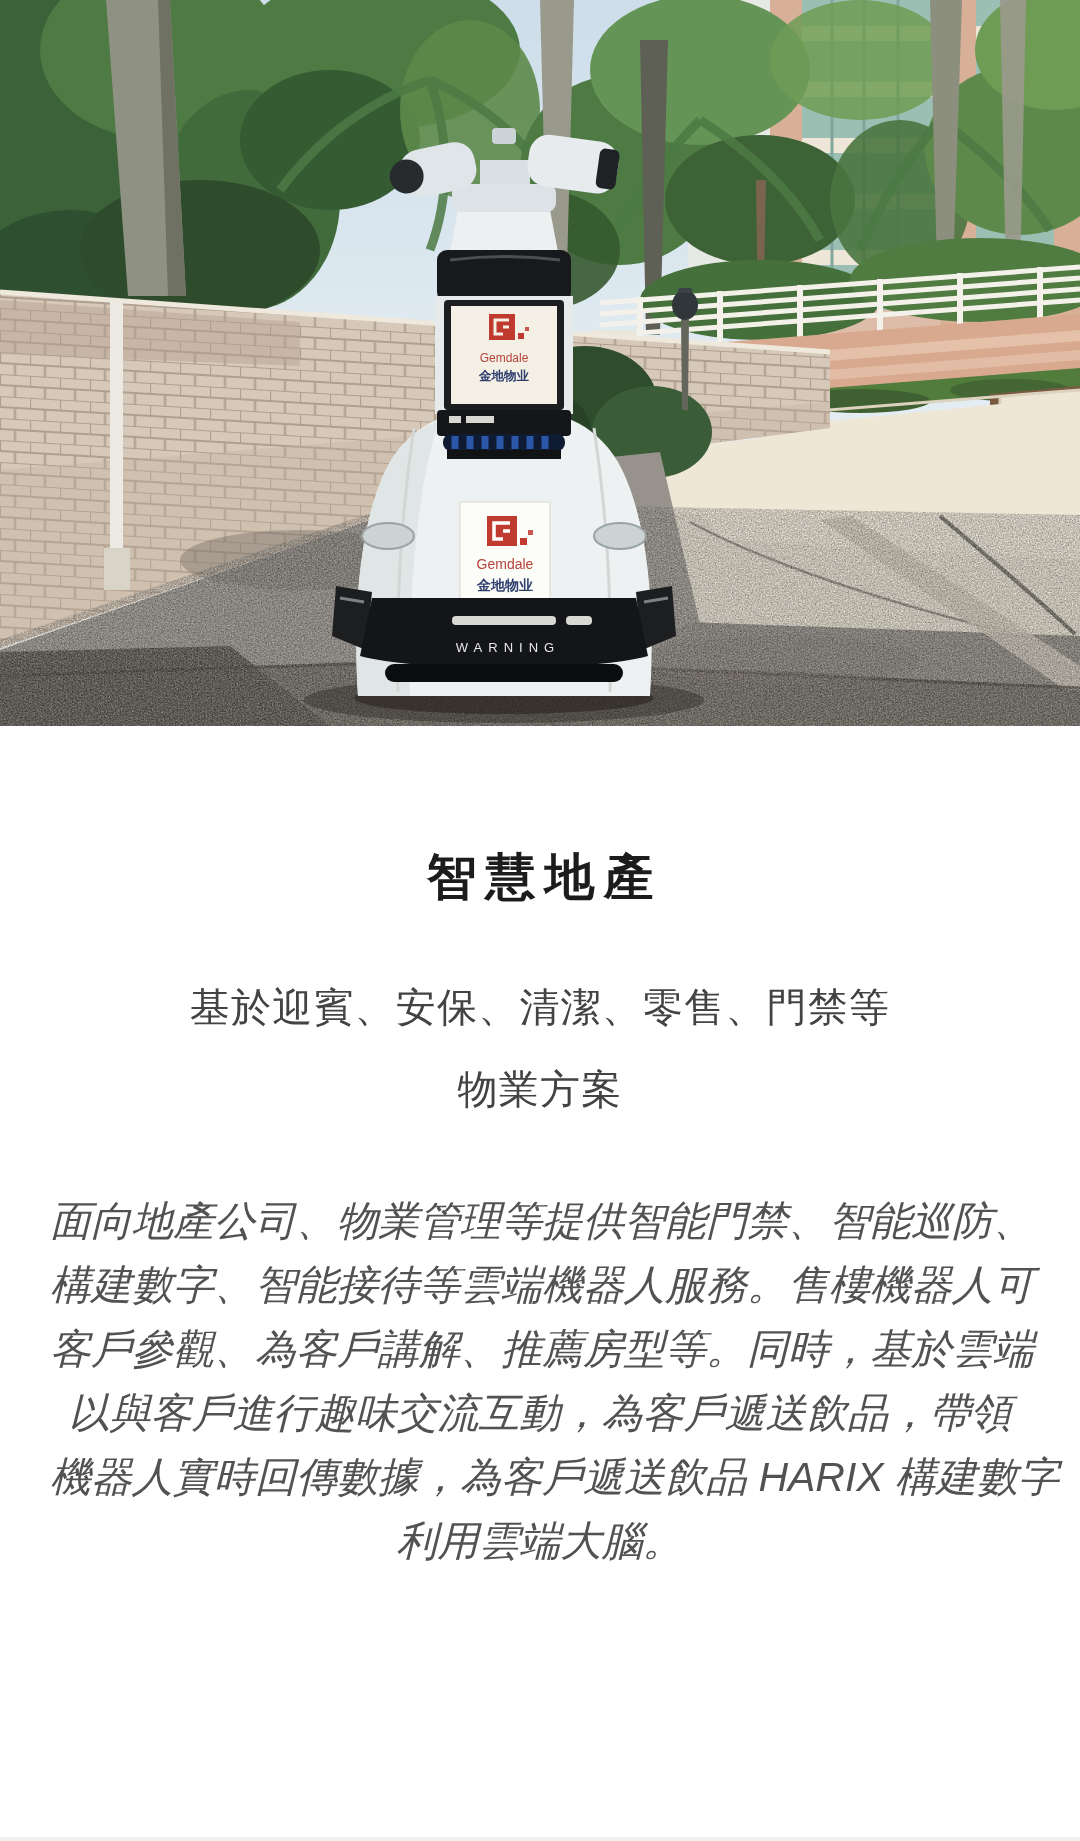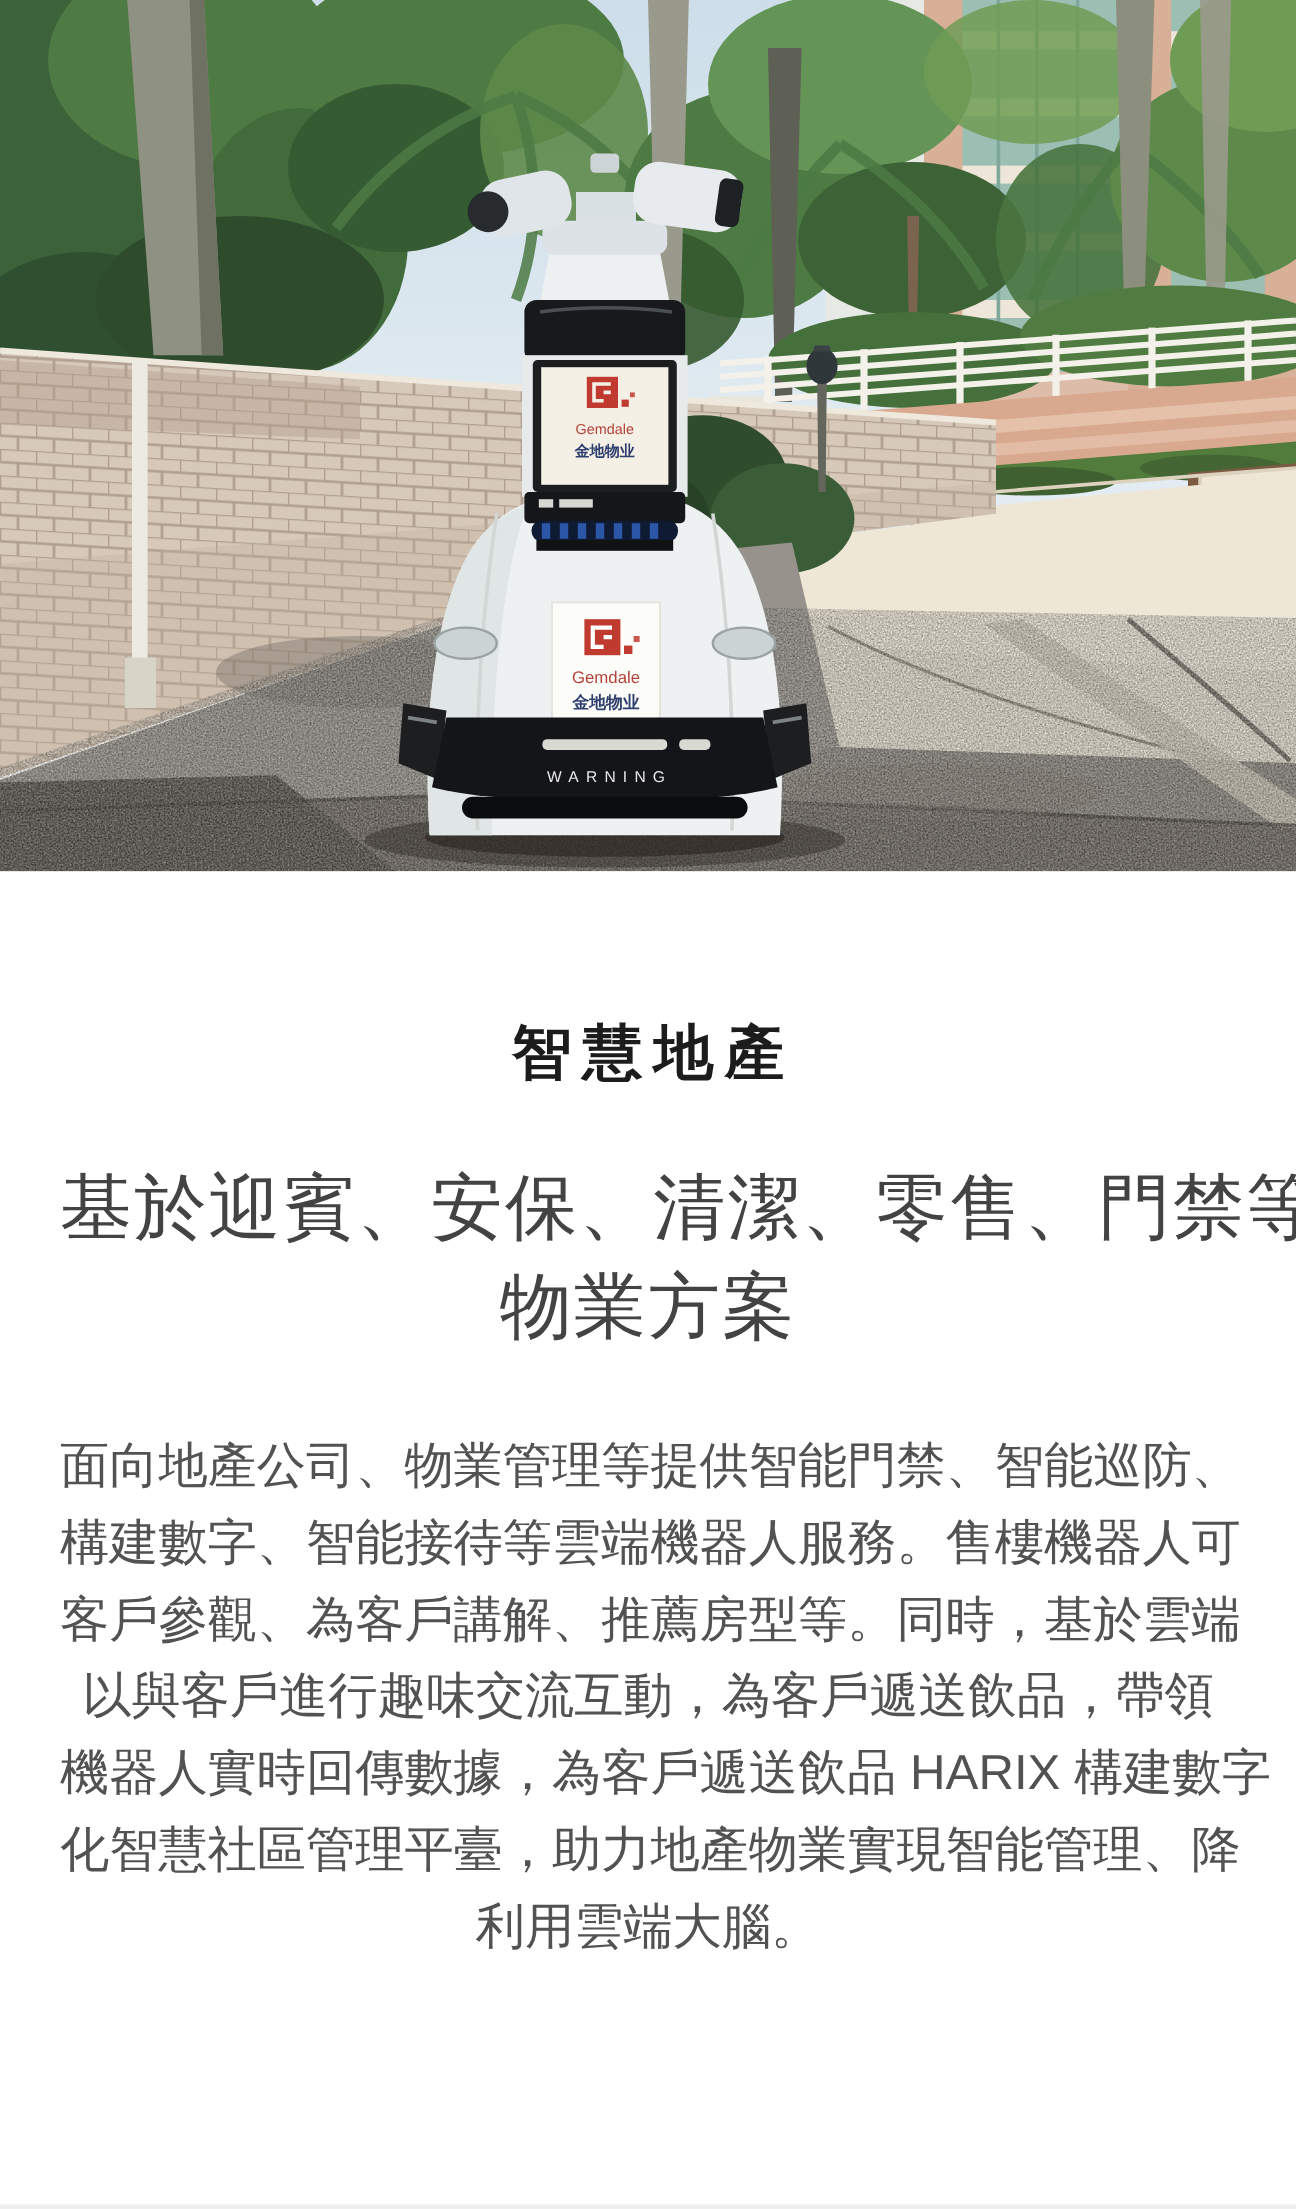--- a/index.html
+++ b/index.html
@@ -8,23 +8,23 @@
     font-family:"Liberation Sans","DejaVu Sans",sans-serif;
     overflow:hidden;position:relative;
   }
   .hero{width:1080px;height:726px;line-height:0;}
   .hero svg{display:block;}
   .section{width:1080px;box-sizing:border-box;padding:116px 50px 0 50px;text-align:center;}
   .title{
     margin:0;font-size:50px;line-height:70px;font-weight:600;color:#1c1c1c;
     letter-spacing:0.18em;text-indent:0.18em;
   }
-  .subtitle{margin:54px 0 0 0;font-size:60px;line-height:82px;font-weight:500;color:#434343;letter-spacing:0.03em;}
+  .subtitle{margin:54px 0 0 0;font-size:40px;line-height:82px;font-weight:500;color:#434343;letter-spacing:0.03em;}
   .subtitle div{white-space:nowrap;}
-  .bodytext{margin:59px 0 0 0;font-size:41px;line-height:64px;font-weight:400;color:#525252;}
+  .bodytext{margin:59px 0 0 0;font-size:41px;line-height:64px;font-weight:400;color:#525252;font-style:italic;}
   .bodytext div{white-space:nowrap;}
   .bottom-strip{position:absolute;left:0;bottom:0;width:1080px;height:4px;background:#f0f0f0;}
 </style>
 </head>
 <body>
 
 <div class="hero">
 <svg width="1080" height="726" viewBox="0 0 1080 726" xmlns="http://www.w3.org/2000/svg">
   <defs>
     <linearGradient id="sky" x1="0" y1="0" x2="0" y2="1">
@@ -306,18 +306,17 @@
   <div class="subtitle">
     <div>基於迎賓、安保、清潔、零售、門禁等</div>
     <div>物業方案</div>
   </div>
   <div class="bodytext">
     <div>面向地產公司、物業管理等提供智能門禁、智能巡防、</div>
     <div>構建數字、智能接待等雲端機器人服務。售樓機器人可</div>
     <div>客戶參觀、為客戶講解、推薦房型等。同時，基於雲端</div>
     <div>以與客戶進行趣味交流互動，為客戶遞送飲品，帶領</div>
     <div>機器人實時回傳數據，為客戶遞送飲品 HARIX 構建數字</div>
-    <div>化智慧社區管理平臺，助力地產物業實現智能管理、降</div>
     <div>利用雲端大腦。</div>
   </div>
 </div>
 
 <div class="bottom-strip"></div>
 
 </body></html>

